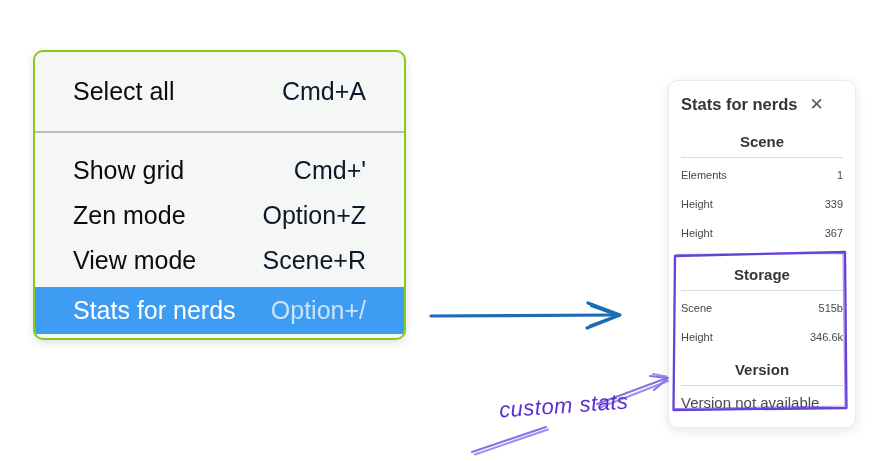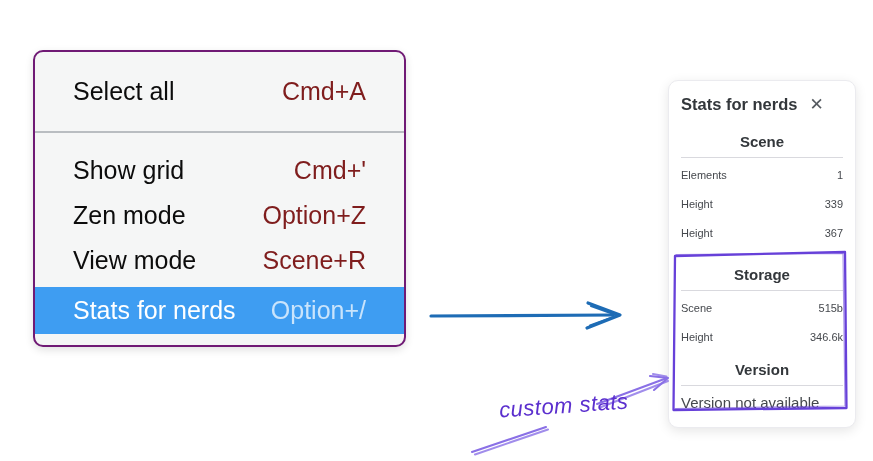--- a/index.html
+++ b/index.html
@@ -8,35 +8,35 @@
     width: 873px; height: 461px;
     font-family: "Liberation Sans", sans-serif;
     position: relative; overflow: hidden;
   }
   .canvas { position: absolute; inset: 0; }
 
   
   .menu {
     position: absolute; left: 33px; top: 50px; width: 373px;
     background: #f5f6f6;
-    border: 2px solid #701a75;
+    border: 2px solid #84cc16;
     border-radius: 10px;
     box-shadow: 0 3px 8px rgba(0,0,0,.12);
     overflow: hidden;
   }
   .menu-group-1 { height: 79px; display: flex; align-items: center; }
   .menu-group-1 .menu-item { height: 45px; width: 100%; }
   .menu-divider { border-top: 2px solid #b9bdc1; }
-  .menu-group-2 { padding: 15px 0 11px; }
+  .menu-group-2 { padding: 15px 0 4px; }
   .menu-item {
     height: 45px; display: flex; align-items: center;
     justify-content: space-between; padding: 0 38px;
     font-size: 25px; color: #0c0c0c; cursor: default;
   }
-  .menu-item .mi-shortcut { color: #7f1d1d; }
+  .menu-item .mi-shortcut { color: #0f172a; }
   .menu-item.highlighted {
     background: #3e9df2; color: #ffffff;
     height: 47px; margin-top: 4px;
   }
   .menu-item.highlighted .mi-shortcut { color: rgba(255,255,255,.72); }
 
   
   .panel {
     position: absolute; left: 668px; top: 80px; width: 188px;
     background: #ffffff;

